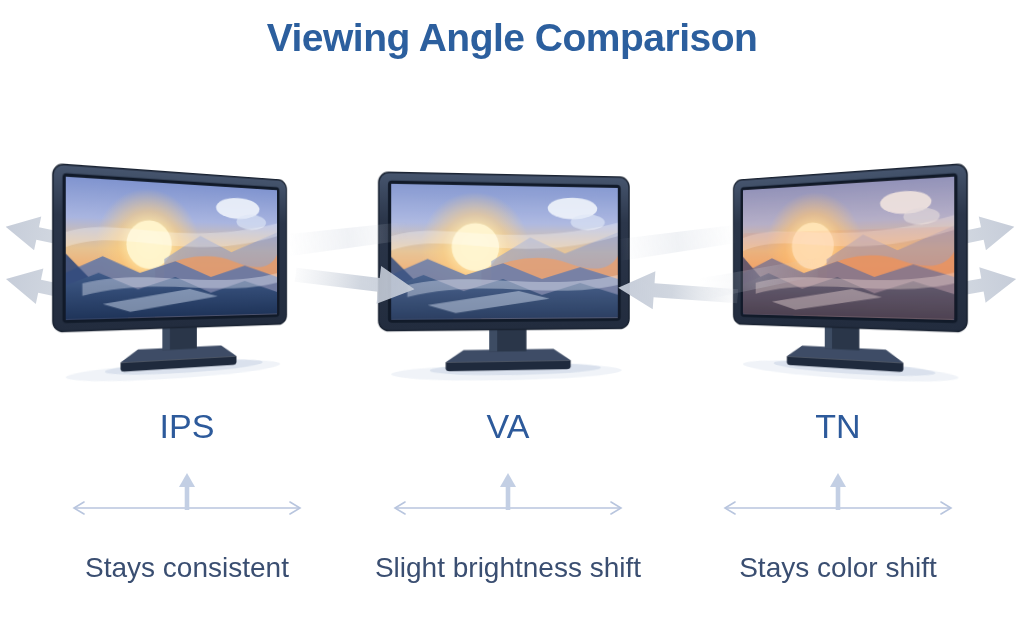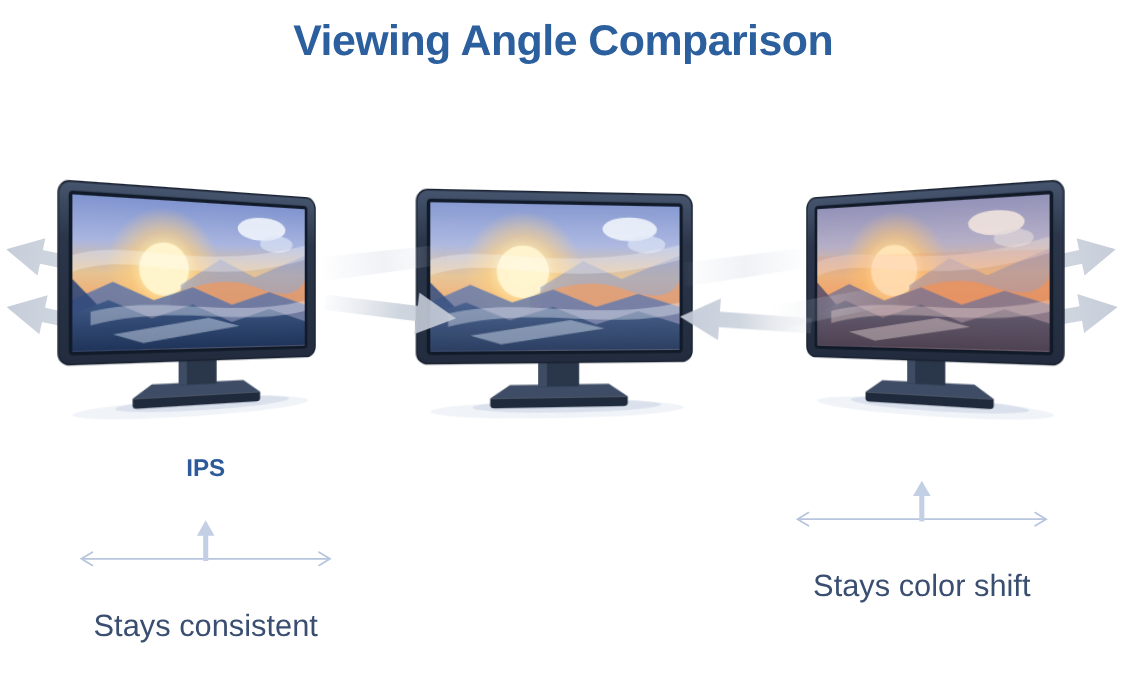--- a/index.html
+++ b/index.html
@@ -41,21 +41,21 @@
   #fa-m1{left:290px;top:260px;width:130px;height:44px;transform:rotate(7deg);}
   #fa-m2{left:612px;top:270px;width:132px;height:44px;transform:rotate(4deg);}
   #fb-1{left:288px;top:226px;width:120px;height:26px;transform:rotate(-4deg);opacity:.55;}
   #fb-2{left:615px;top:230px;width:125px;height:26px;transform:rotate(-5deg);opacity:.55;}
   #fb-3{left:700px;top:266px;width:120px;height:26px;transform:rotate(-8deg);opacity:.4;}
   .col{position:absolute;top:408px;width:280px;text-align:center;z-index:4;}
   #col-ips{left:47px;}
   #col-va{left:368px;}
   #col-tn{left:698px;}
   .panel-label{
-    font-size:22px;font-weight:700;color:var(--label-text);
+    font-size:34px;font-weight:400;color:var(--label-text);
     line-height:36px;
   }
   .axis{margin-top:26px;width:236px;height:46px;display:inline-block;}
   .axis .h-line{stroke:var(--axis-arrow);stroke-width:1.6;fill:none;}
   .axis .h-head{stroke:var(--axis-arrow);stroke-width:1.6;fill:none;stroke-linecap:round;}
   .axis .v-line{stroke:var(--axis-arrow-bold);stroke-width:4.6;}
   .axis .v-head{fill:var(--axis-arrow-bold);}
   .desc{
     margin-top:32px;font-size:28px;font-weight:400;
     color:var(--description-text);white-space:nowrap;
@@ -220,25 +220,37 @@
     <svg class="axis" viewBox="0 0 236 46">
       <line class="h-line" x1="6" y1="38" x2="230" y2="38"></line>
       <polyline class="h-head" points="15,32 5,38 15,44"></polyline>
       <polyline class="h-head" points="221,32 231,38 221,44"></polyline>
       <line class="v-line" x1="118" y1="40" x2="118" y2="14"></line>
       <polygon class="v-head" points="118,3 110,17 126,17"></polygon>
     </svg>
     <div class="desc">Stays consistent</div>
   </div>
 
-
-  <div class="col" id="col-tn">
+  <div class="col" id="col-va">
+    <div class="panel-label">VA</div>
     <svg class="axis" viewBox="0 0 236 46">
       <line class="h-line" x1="6" y1="38" x2="230" y2="38"></line>
       <polyline class="h-head" points="15,32 5,38 15,44"></polyline>
       <polyline class="h-head" points="221,32 231,38 221,44"></polyline>
       <line class="v-line" x1="118" y1="40" x2="118" y2="14"></line>
       <polygon class="v-head" points="118,3 110,17 126,17"></polygon>
     </svg>
+    <div class="desc">Slight brightness shift</div>
+  </div>
+
+  <div class="col" id="col-tn">
+    <div class="panel-label">TN</div>
+    <svg class="axis" viewBox="0 0 236 46">
+      <line class="h-line" x1="6" y1="38" x2="230" y2="38"></line>
+      <polyline class="h-head" points="15,32 5,38 15,44"></polyline>
+      <polyline class="h-head" points="221,32 231,38 221,44"></polyline>
+      <line class="v-line" x1="118" y1="40" x2="118" y2="14"></line>
+      <polygon class="v-head" points="118,3 110,17 126,17"></polygon>
+    </svg>
     <div class="desc">Stays color shift</div>
   </div>
 
 </div>
 
 </body></html>

